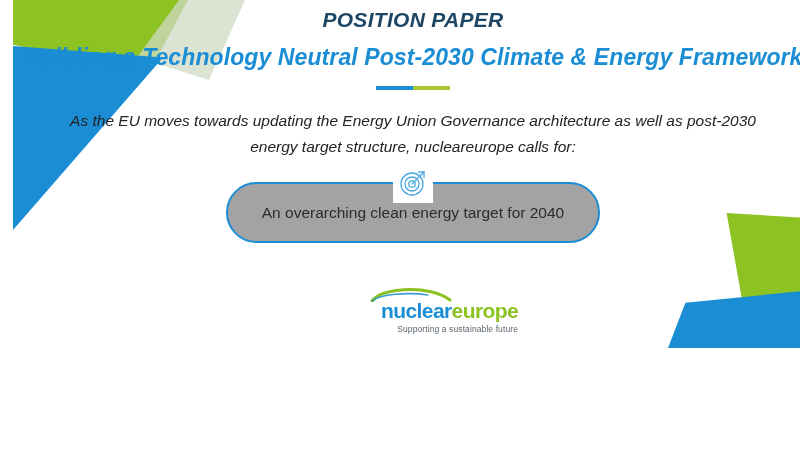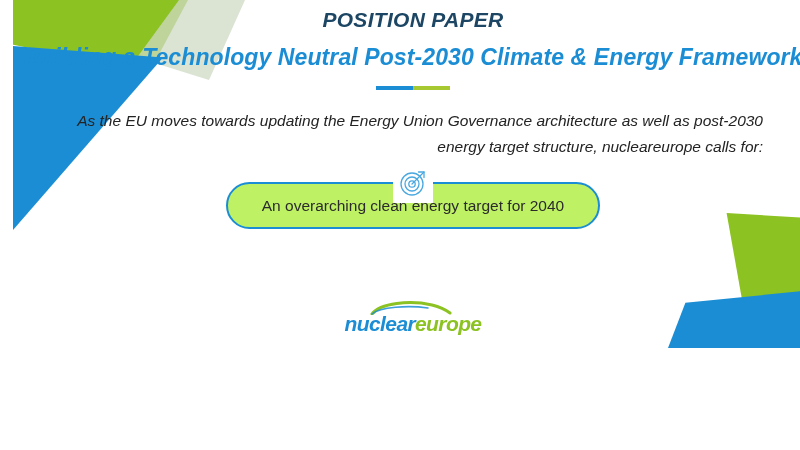--- a/index.html
+++ b/index.html
@@ -80,21 +80,21 @@
     transform: translateX(-50%);
     width: 74px; height: 4px;
     display: flex;
   }
   .divider .d-blue { flex: 1; background: #1b8dd4; }
   .divider .d-green { flex: 1; background: #a8c832; }
 
   .intro {
     position: absolute;
     top: 108px; left: 50px; right: 50px;
-    text-align: right;
+    text-align: center;
     font-size: 15.5px;
     font-style: italic;
     color: #232323;
     line-height: 1.65;
   }
 
   
   .pills {
     position: absolute;
     top: 182px; left: 0; right: 0;
@@ -103,22 +103,22 @@
     align-items: center;
     gap: 16px;
   }
   .pill-wrap {
     position: relative;
     display: inline-block;
   }
   .pill {
     border: 2px solid #1b8dd4;
     border-radius: 999px;
-    background: #bef264;
-    padding: 13px 34px;
+    background: #a3a3a3;
+    padding: 20px 34px;
     font-size: 15.5px;
     color: #2b2b2b;
     white-space: nowrap;
     line-height: 1.1;
   }
   .pill-icon {
     position: absolute;
     top: -19px;
     left: 50%;
     transform: translateX(-50%);
@@ -128,23 +128,22 @@
     align-items: center;
     justify-content: center;
   }
   .pill-icon svg { display: block; }
 
   
   .logo {
     position: absolute;
     bottom: 14px; left: 50%;
     transform: translateX(-50%);
-    text-align: center;
+    text-align: right;
     width: 210px;
-    font-style: italic;
   }
   .logo-mark {
     position: relative;
     height: 13px;
   }
   .logo-mark svg { position: absolute; left: 50%; transform: translateX(-50%); top: 0; }
   .logo-word {
     font-size: 21px;
     font-weight: bold;
     letter-spacing: -0.6px;
@@ -203,15 +202,16 @@
   <div class="logo">
     <div class="logo-mark">
       <svg width="86" height="14" viewBox="0 0 86 14" fill="none">
         <path d="M2 13 C10 2, 40 -1, 62 4 C70 6, 76 9, 80 12" stroke="#8cc221" stroke-width="3" stroke-linecap="round"></path>
         <path d="M2 13 C10 6, 38 4, 58 7" stroke="#1b8dd4" stroke-width="1.6" stroke-linecap="round" opacity="0.85"></path>
       </svg>
     </div>
     <div class="logo-word">
       <span class="nuc">nuclear</span><span class="eur">europe</span>
     </div>
+    <div class="logo-tag">Supporting a sustainable future</div>
   </div>
 
 </div>
 
 </body></html>

